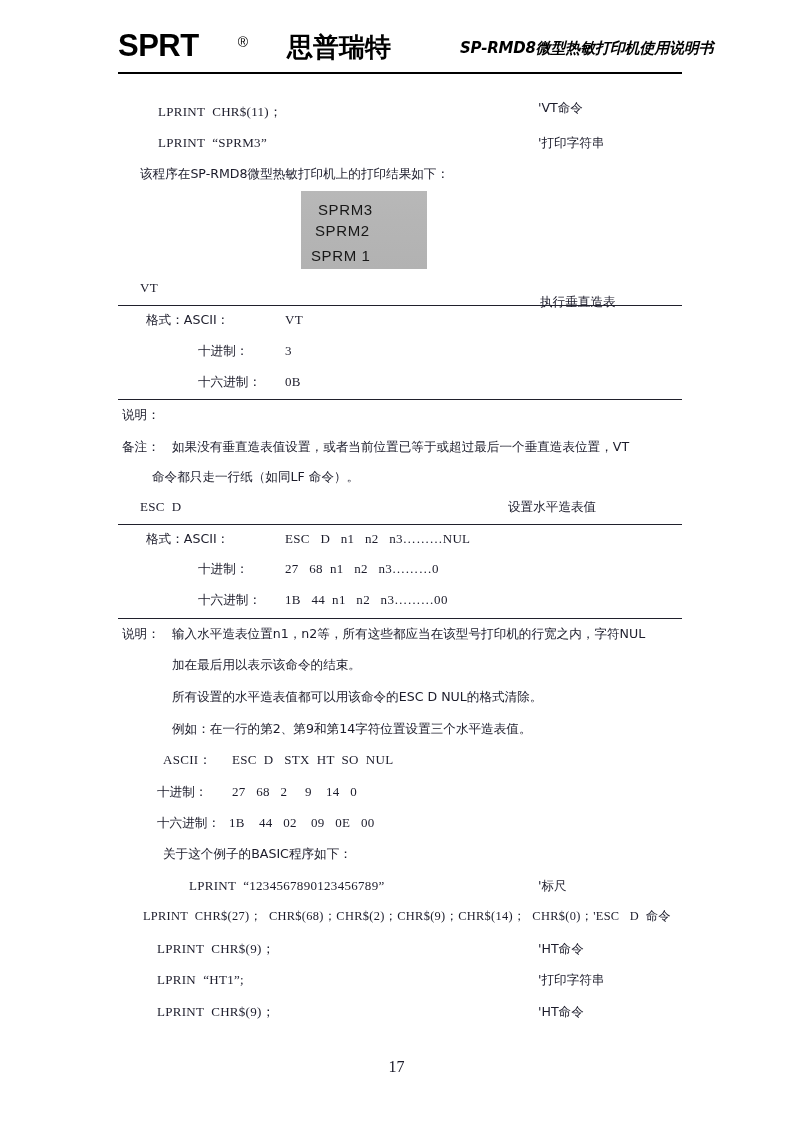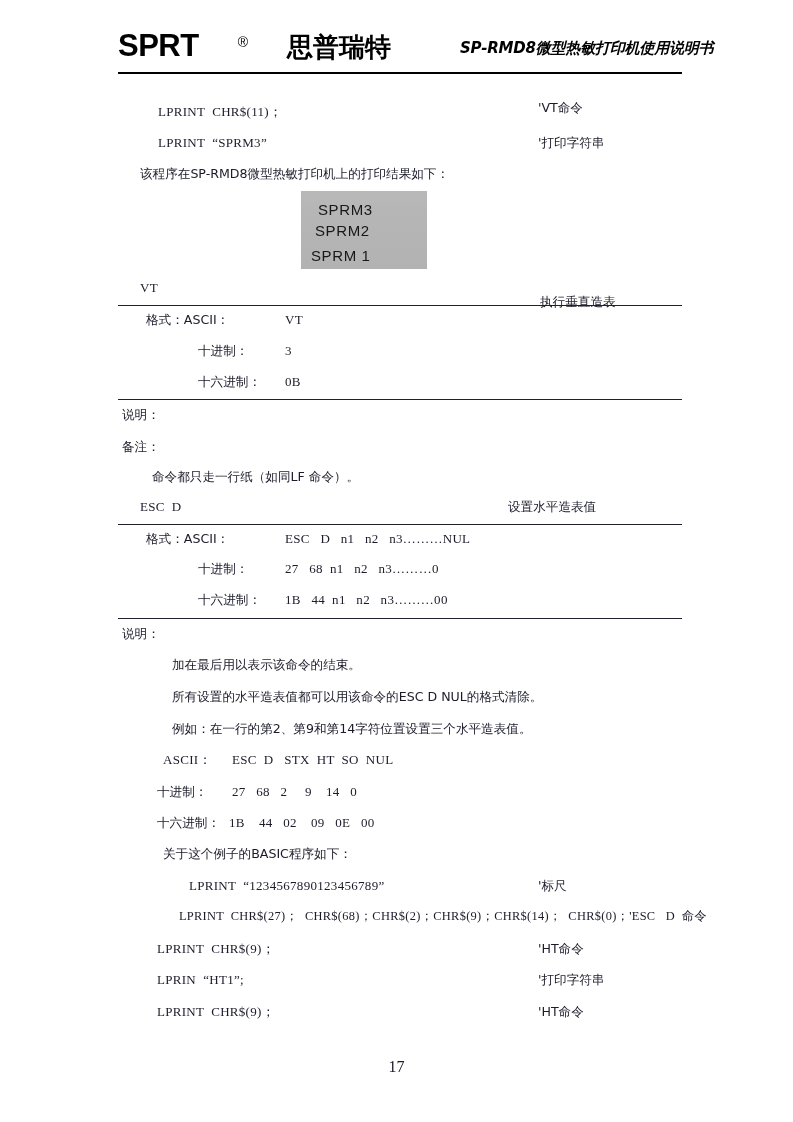--- a/index.html
+++ b/index.html
@@ -183,57 +183,59 @@
   <div class="ln mono-ish" style="left:285px; top:344px;">3</div>
 
   <div class="ln cn" style="left:198px; top:375px;">十六进制：</div>
   <div class="ln mono-ish" style="left:285px; top:375px;">0B</div>
 
   <div class="rule" style="left:118px; top:399px; width:564px;"></div>
 
   <div class="ln cn" style="left:122px; top:408px;">说明：</div>
 
   <div class="ln cn" style="left:122px; top:440px;">备注：</div>
+  <div class="ln cn" style="left:172px; top:440px;">如果没有垂直造表值设置，或者当前位置已等于或超过最后一个垂直造表位置，VT</div>
   <div class="ln cn" style="left:152px; top:470px;">命令都只走一行纸（如同LF 命令）。</div>
 
   <div class="ln mono-ish" style="left:140px; top:500px;">ESC  D</div>
   <div class="ln cn" style="left:508px; top:500px;">设置水平造表值</div>
   <div class="rule" style="left:118px; top:524px; width:564px;"></div>
 
   <div class="ln cn" style="left:146px; top:532px;">格式：ASCII：</div>
   <div class="ln mono-ish" style="left:285px; top:532px;">ESC   D   n1   n2   n3………NUL</div>
 
   <div class="ln cn" style="left:198px; top:562px;">十进制：</div>
   <div class="ln mono-ish" style="left:285px; top:562px;">27   68  n1   n2   n3………0</div>
 
   <div class="ln cn" style="left:198px; top:593px;">十六进制：</div>
   <div class="ln mono-ish" style="left:285px; top:593px;">1B   44  n1   n2   n3………00</div>
 
   <div class="rule" style="left:118px; top:618px; width:564px;"></div>
 
   <div class="ln cn" style="left:122px; top:627px;">说明：</div>
+  <div class="ln cn" style="left:172px; top:627px;">输入水平造表位置n1，n2等，所有这些都应当在该型号打印机的行宽之内，字符NUL</div>
   <div class="ln cn" style="left:172px; top:658px;">加在最后用以表示该命令的结束。</div>
   <div class="ln cn" style="left:172px; top:690px;">所有设置的水平造表值都可以用该命令的ESC D NUL的格式清除。</div>
   <div class="ln cn" style="left:172px; top:722px;">例如：在一行的第2、第9和第14字符位置设置三个水平造表值。</div>
 
   <div class="ln mono-ish" style="left:163px; top:753px;">ASCII：</div>
   <div class="ln mono-ish" style="left:232px; top:753px;">ESC  D   STX  HT  SO  NUL</div>
 
   <div class="ln cn" style="left:157px; top:785px;">十进制：</div>
   <div class="ln mono-ish" style="left:232px; top:785px;">27   68   2     9    14   0</div>
 
   <div class="ln cn" style="left:157px; top:816px;">十六进制：</div>
   <div class="ln mono-ish" style="left:229px; top:816px;">1B    44   02    09   0E   00</div>
 
   <div class="ln cn" style="left:163px; top:847px;">关于这个例子的BASIC程序如下：</div>
 
   <div class="ln mono-ish" style="left:157px; top:879px;margin-left:32px;">LPRINT  “1234567890123456789”</div>
   <div class="ln cn" style="left:538px; top:879px;">'标尺</div>
 
-  <div class="ln mono-ish" style="left:143px; top:910px; font-size:12.4px;margin-left:36px;">LPRINT  CHR$(27)；  CHR$(68)；CHR$(2)；CHR$(9)；CHR$(14)；  CHR$(0)；'ESC   D  命令</div>
+  <div class="ln mono-ish" style="left:143px; top:910px; font-size:12.4px;">LPRINT  CHR$(27)；  CHR$(68)；CHR$(2)；CHR$(9)；CHR$(14)；  CHR$(0)；'ESC   D  命令</div>
 
   <div class="ln mono-ish" style="left:157px; top:942px;">LPRINT  CHR$(9)；</div>
   <div class="ln cn" style="left:538px; top:942px;">'HT命令</div>
 
   <div class="ln mono-ish" style="left:157px; top:973px;">LPRIN  “HT1”;</div>
   <div class="ln cn" style="left:538px; top:973px;">'打印字符串</div>
 
   <div class="ln mono-ish" style="left:157px; top:1005px;">LPRINT  CHR$(9)；</div>
   <div class="ln cn" style="left:538px; top:1005px;">'HT命令</div>
 

